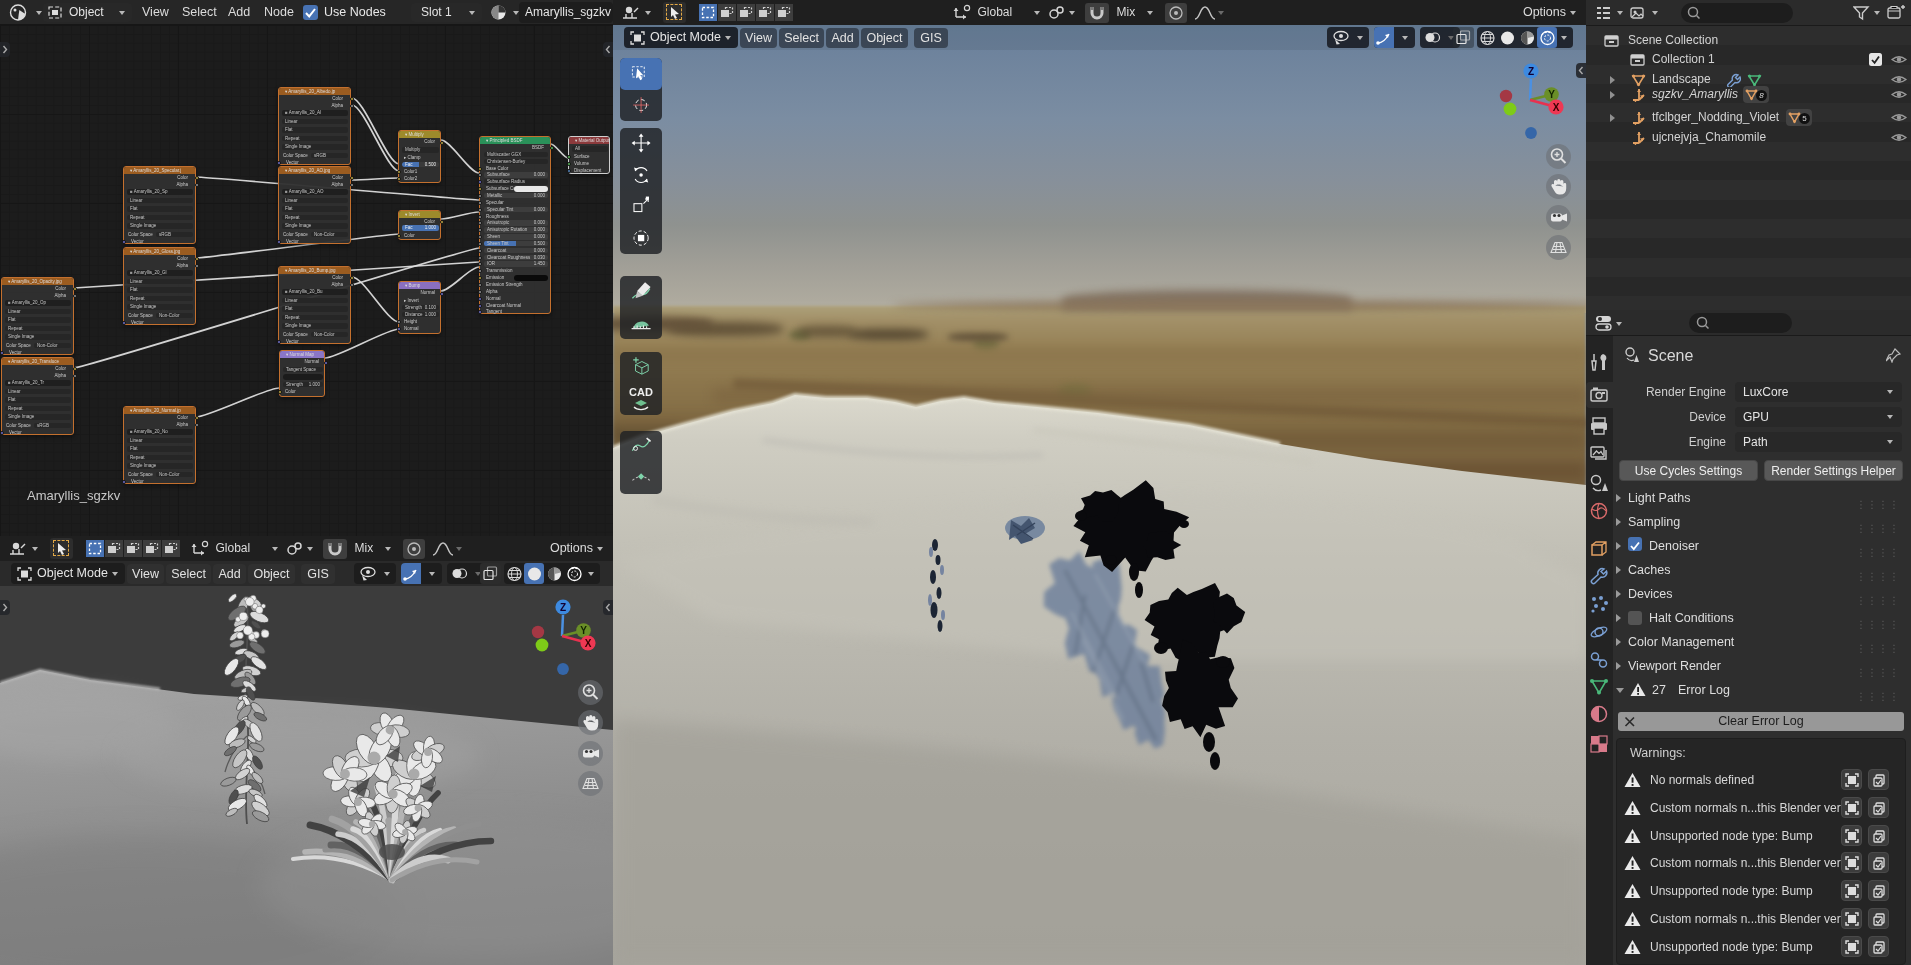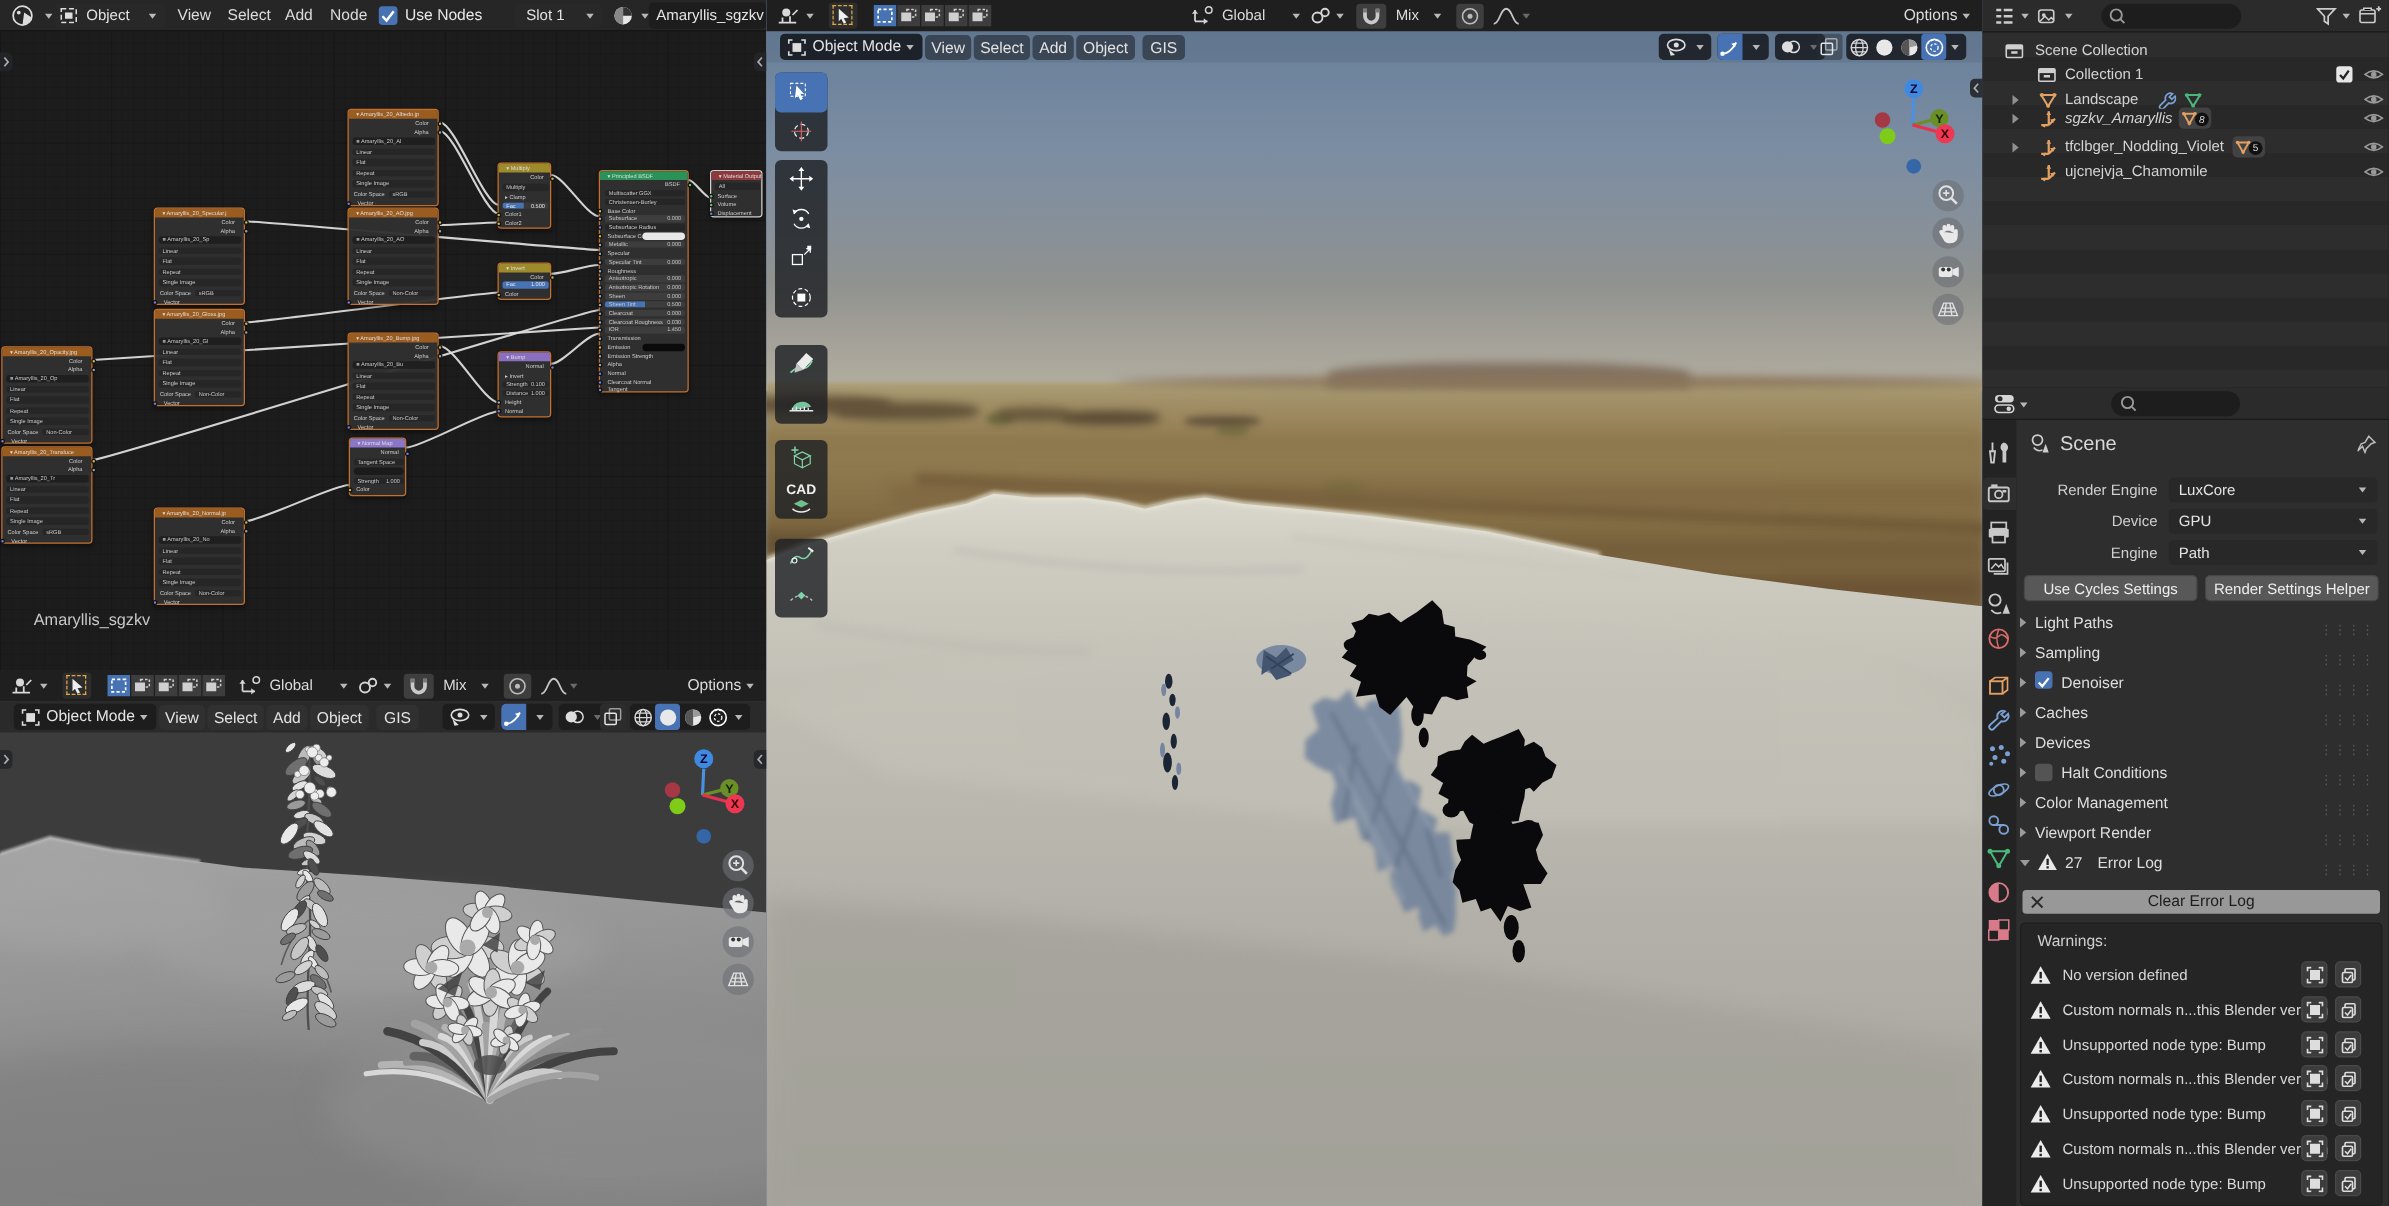--- a/index.html
+++ b/index.html
@@ -1276,21 +1276,21 @@
           <path d="M1.5 1.5 L10 10 M10 1.5 L1.5 10" stroke="#2a2a2a" stroke-width="1.6"></path>
         </svg>Clear Error Log</div>
       <div style="position: absolute; left: 30px; top: 428px; width: 290px; height: 227px; background: rgb(37, 37, 37); border: 1px solid rgb(30, 30, 30); border-radius: 4px;"></div>
       <div style="position: absolute; left: 44px; top: 436px; color: rgb(207, 207, 207); font-size: 12.5px;">Warnings:</div>
       <div style="position: absolute; left: 38px; top: 456px; width: 278px; height: 28px; color: rgb(216, 216, 216); font-size: 12px; line-height: 28px;">
         <svg style="position:absolute;left:0;top:6px" width="17" height="16">
           <path d="M8.5 1 L16.5 15 H0.5 Z" fill="#ebebeb"></path>
           <rect x="7.6" y="5.5" width="1.9" height="5.2" fill="#222"></rect>
           <rect x="7.6" y="12" width="1.9" height="1.9" fill="#222"></rect>
         </svg>
-        <span style="position:absolute;left:26px;white-space:nowrap">No version defined</span>
+        <span style="position:absolute;left:26px;white-space:nowrap">No normals defined</span>
         <div class="wbtn" style="left:217px"><svg style="margin:3px" width="14" height="14">
             <rect x="3" y="3" width="8" height="8" fill="#ddd"></rect>
             <path d="M1 4 v-3 h3 M10 1 h3 v3 M13 10 v3 h-3 M4 13 h-3 v-3" stroke="#ddd" stroke-width="1.4" fill="none"></path>
           </svg></div>
         <div class="wbtn" style="left:244px"><svg style="margin:3px" width="14" height="14">
             <rect x="4" y="2" width="8" height="9" rx="1" fill="none" stroke="#ddd" stroke-width="1.3"></rect>
             <rect x="2" y="5" width="8" height="8" rx="1" fill="#3c3c3c" stroke="#ddd" stroke-width="1.3"></rect>
             <path d="M4 9 l2 2 3 -4" stroke="#ddd" stroke-width="1.2" fill="none"></path>
           </svg></div>
       </div>

